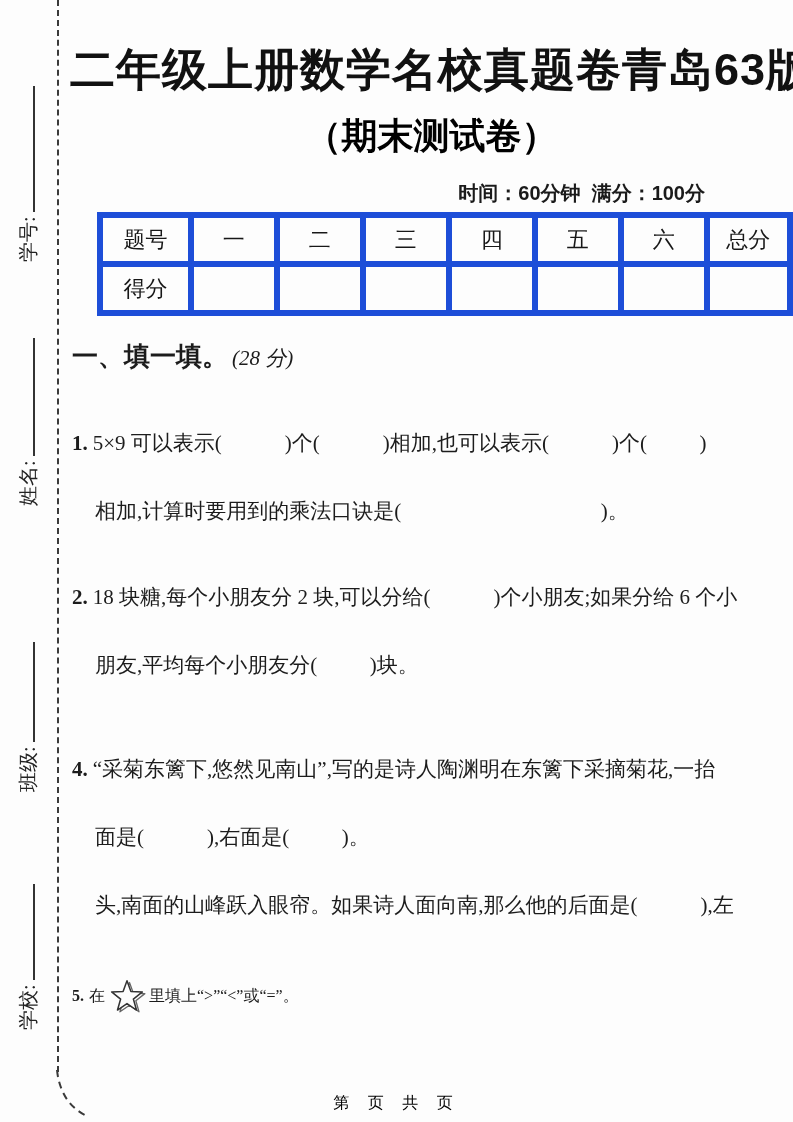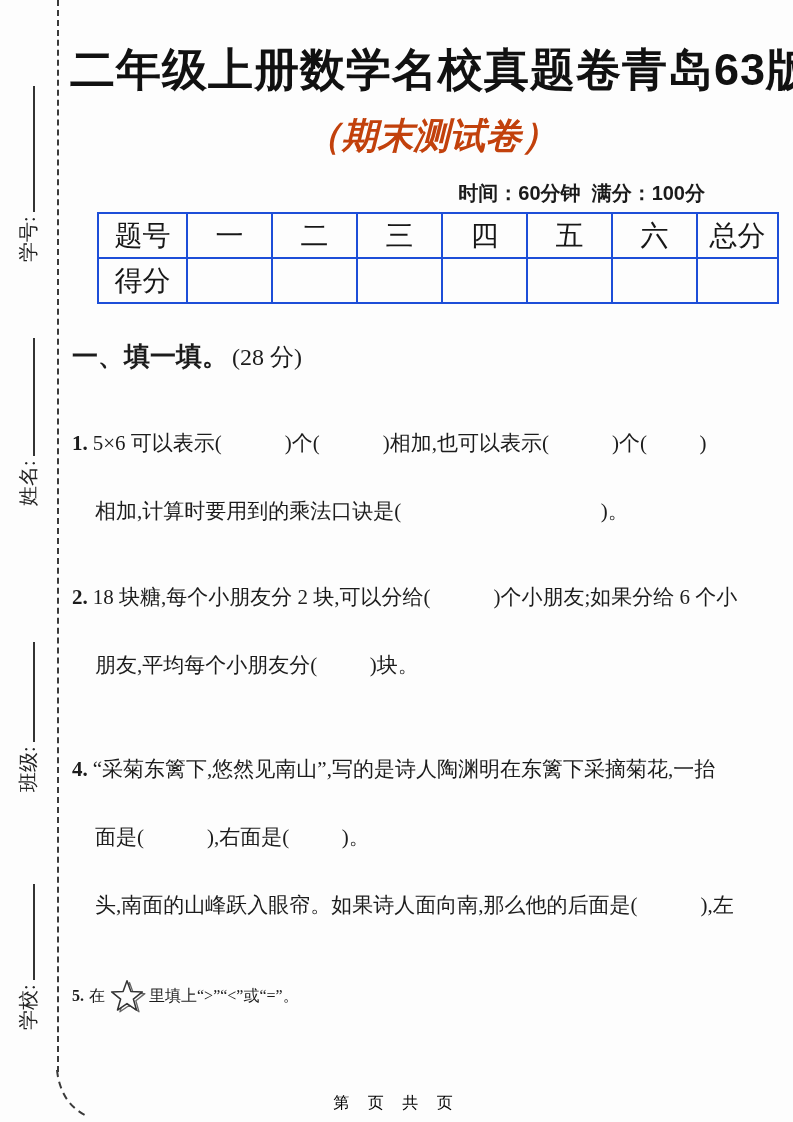--- a/index.html
+++ b/index.html
@@ -17,39 +17,39 @@
     height:24px;line-height:24px;}
   .side-blank{display:inline-block;height:16px;border-bottom:2px solid #333;
     margin-left:4px;}
   
   .content{position:absolute;left:70px;top:12px;width:723px;white-space:pre;}
   .title{position:absolute;top:28px;width:100%;text-align:center;
     font-family:"Liberation Sans","DejaVu Sans",sans-serif;
     font-weight:900;font-size:45px;letter-spacing:1px;color:#111;}
   .subtitle{position:absolute;top:100px;width:100%;text-align:center;
     font-family:"Liberation Sans","DejaVu Sans",sans-serif;
-    font-weight:800;font-size:36px;color:#c2410c;font-style:italic;}
+    font-weight:800;font-size:36px;color:#000000;}
   .meta{position:absolute;top:168px;width:100%;box-sizing:border-box;
     text-align:right;padding-right:88px;
     font-family:"Liberation Sans","DejaVu Sans",sans-serif;
     font-weight:600;font-size:20px;color:#1a1a1a;}
   
   .score-table{position:absolute;left:27px;top:200px;border-collapse:collapse;
     table-layout:fixed;}
-  .score-table td{border:2px solid #1d4ed8;height:41px;text-align:center;
-    font-size:28px;color:#171717;}
+  .score-table td{border:6px solid #1d4ed8;height:41px;text-align:center;
+    font-size:22px;color:#171717;}
   
   .qbody{position:absolute;left:0;top:293px;width:723px;}
   .ln{height:32px;line-height:32px;font-size:21px;position:relative;}
   .ln-intro{height:42px;line-height:42px;display:flex;align-items:center;}
   .ind0{padding-left:2px;}
   .ind1{padding-left:25px;}
   .qnum{font-weight:700;margin-right:5px;}
   .heading{font-weight:700;font-size:26px;}
-  .heading-score{font-weight:400;font-size:24px;margin-left:4px;}
+  .heading-score{font-weight:400;font-size:21px;margin-left:4px;font-style:italic;}
   .star{flex:0 0 auto;margin:0 3px;}
   .footer{position:absolute;top:1093px;width:100%;text-align:center;
     font-family:"Liberation Sans","DejaVu Sans",sans-serif;
     font-size:16px;letter-spacing:7px;color:#000000;}
 </style>
 </head>
 <body>
 
 <div class="dash-line"></div>
 <svg class="dash-curve" width="36" height="52">
@@ -95,21 +95,21 @@
       <td></td>
       <td></td>
       <td></td>
     </tr>
   </tbody></table>
 
   
   <div class="qbody">
     <div class="ln ind0"><span class="heading">一、填一填。</span><span class="heading-score">(28 分)</span></div>
 
-    <div class="ln ind0"><span class="qnum">1.</span><span>5×6 可以表示(            )个(            )相加,也可以表示(            )个(          )</span></div>
+    <div class="ln ind0"><span class="qnum">1.</span><span>5×9 可以表示(            )个(            )相加,也可以表示(            )个(          )</span></div>
     <div class="ln ind1"><span>相加,计算时要用到的乘法口诀是(                                      )。</span></div>
 
     <div class="ln ind0"><span class="qnum">2.</span><span>18 块糖,每个小朋友分 2 块,可以分给(            )个小朋友;如果分给 6 个小</span></div>
     <div class="ln ind1"><span>朋友,平均每个小朋友分(          )块。</span></div>
 
 
     <div class="ln ind0"><span class="qnum">4.</span><span>“采菊东篱下,悠然见南山”,写的是诗人陶渊明在东篱下采摘菊花,一抬</span></div>
     <div class="ln ind1"><span>面是(            ),右面是(          )。</span></div>
     <div class="ln ind1"><span>头,南面的山峰跃入眼帘。如果诗人面向南,那么他的后面是(            ),左</span></div>
 

